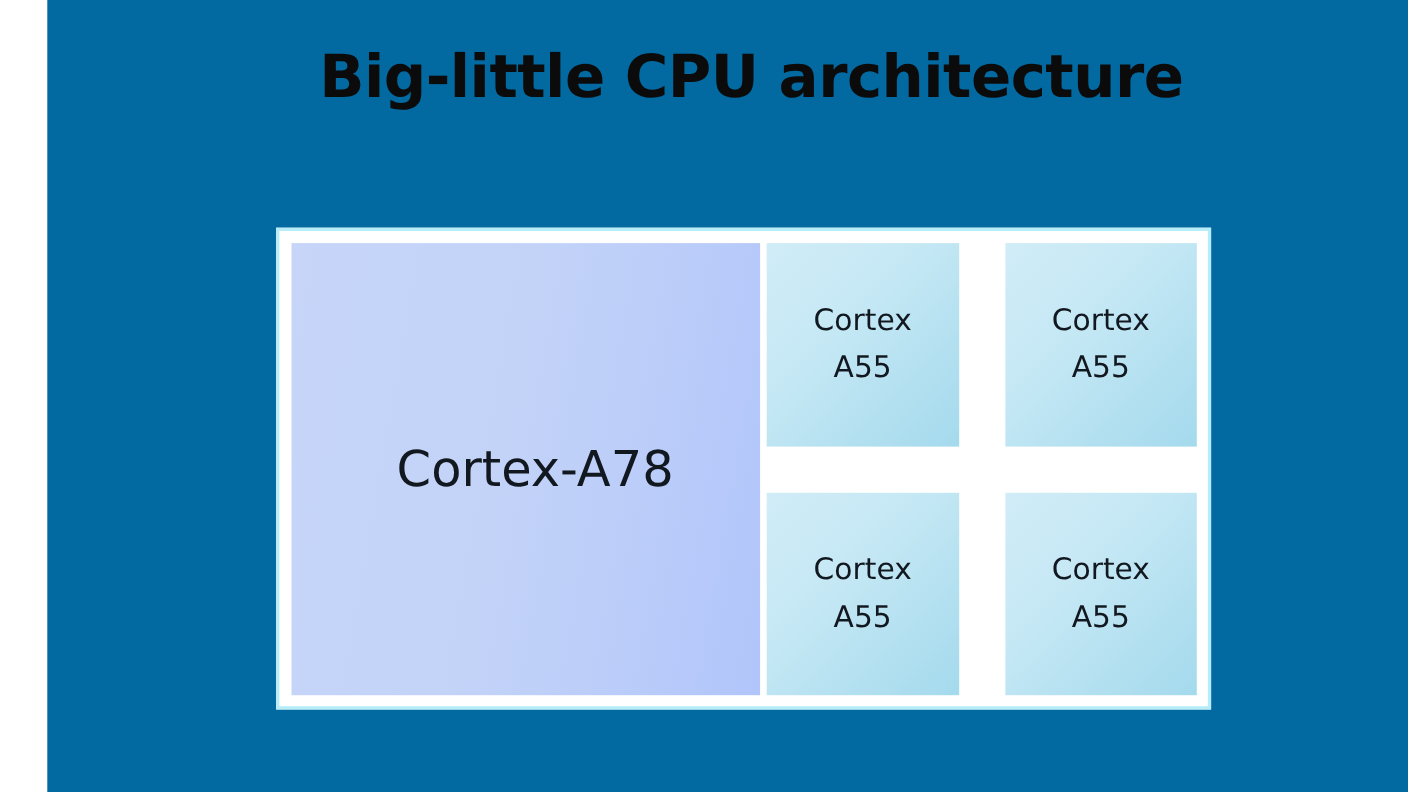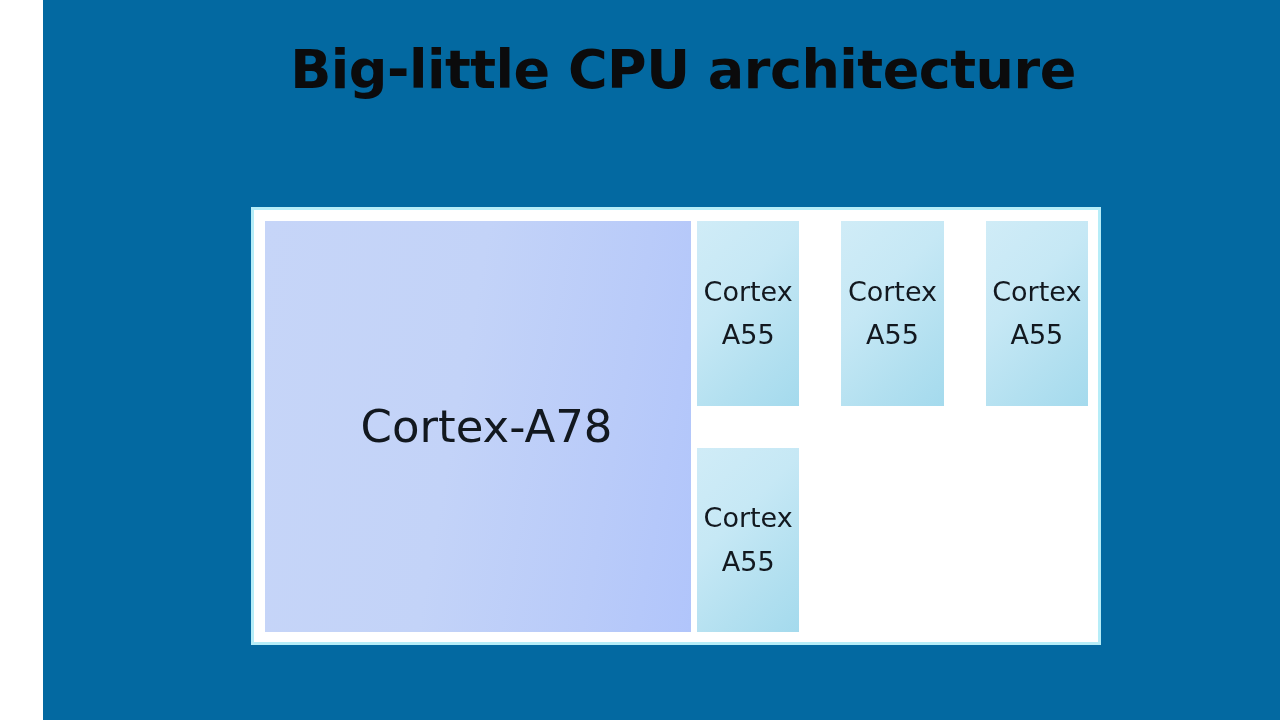--- a/index.html
+++ b/index.html
@@ -84,21 +84,21 @@
     white-space: nowrap;
     text-align: center;
   }
 
   
   .little-cluster {
     position: relative;
     flex: 1 1 auto;
     height: 100%;
     display: grid;
-    grid-template-columns: 1fr 1fr 1fr;
+    grid-template-columns: 1fr 1fr;
     grid-template-rows: 1fr 1fr;
     column-gap: 6px;
     row-gap: 6px;
     background: #ffffff;
     gap: 42px;
   }
 
   .little-core {
     position: relative;
     background: linear-gradient(135deg, #d0ecf7 0%, #c6e8f5 38%, #b3e0f0 72%, #a4daed 100%);

